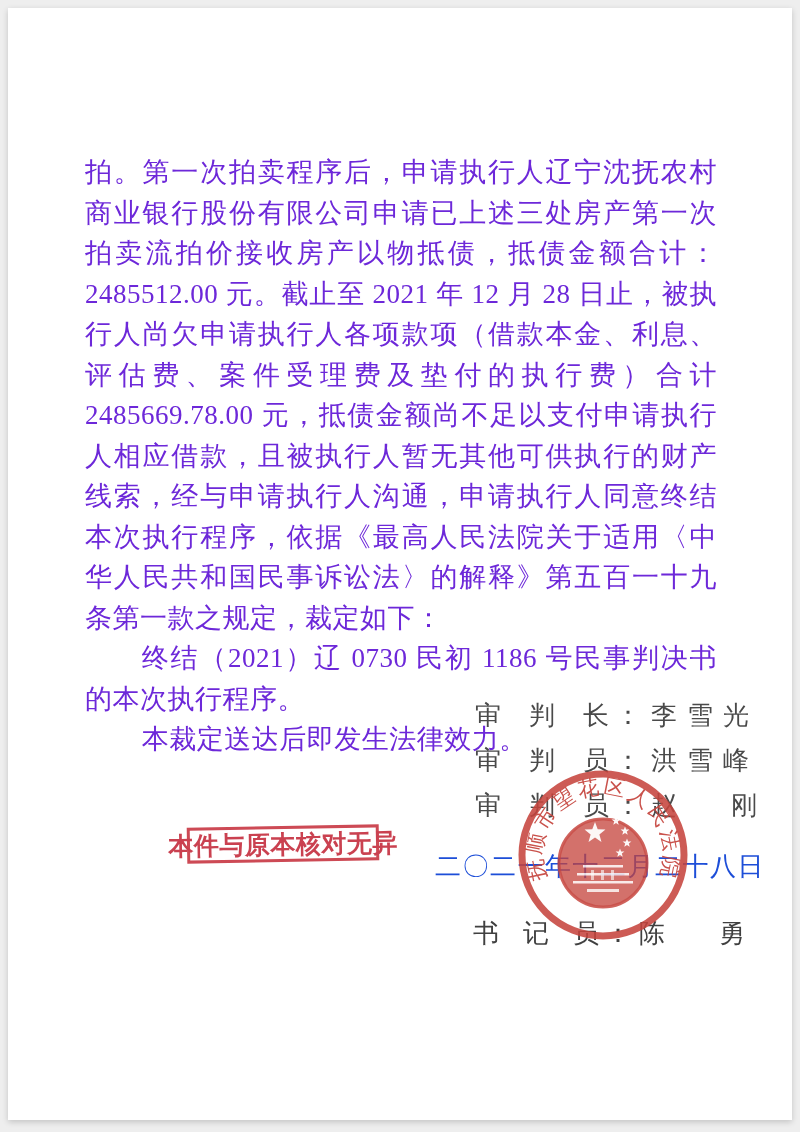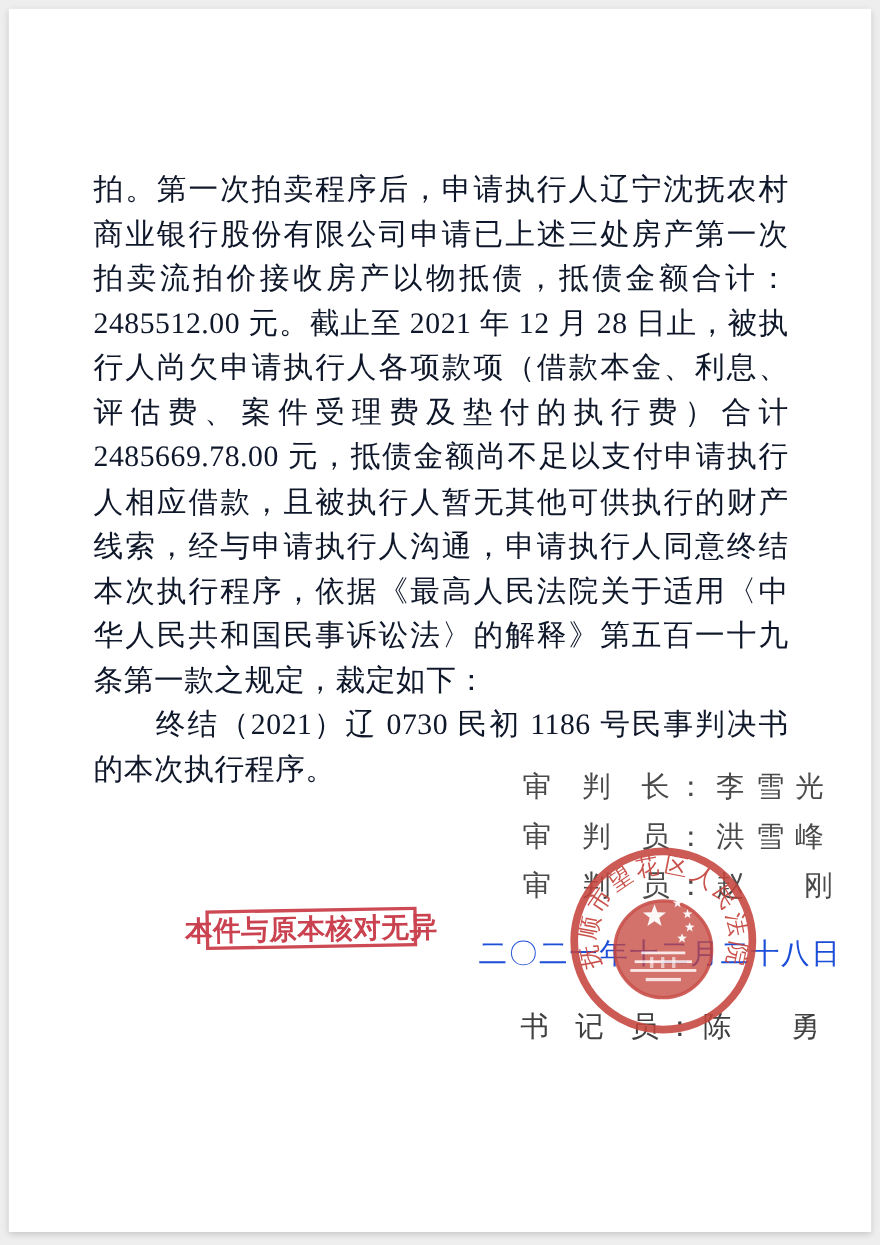--- a/index.html
+++ b/index.html
@@ -9,21 +9,21 @@
     font-family:"Liberation Serif","DejaVu Serif",serif;
     position:relative;overflow:hidden;
   }
   .paper{
     position:absolute;left:8px;top:8px;right:8px;bottom:12px;
     background:#ffffff;
     box-shadow:0 2px 6px rgba(0,0,0,0.18);
   }
   .content{
     position:absolute;left:77px;right:75px;top:144px;
-    color:#0f172a;
+    color:#6d28d9;
     font-size:27px;
     line-height:40.5px;
     letter-spacing:0.5px;
   }
   .para{
     margin:0;
     text-align:justify;
   }
   .para.indent{text-indent:2.1em;}
   .sig-line{
@@ -66,20 +66,21 @@
   }
 </style>
 </head>
 <body>
 
 <div class="paper">
 
   <div class="content">
     <p class="para">拍。第一次拍卖程序后，申请执行人辽宁沈抚农村商业银行股份有限公司申请已上述三处房产第一次拍卖流拍价接收房产以物抵债，抵债金额合计：2485512.00 元。截止至 2021 年 12 月 28 日止，被执行人尚欠申请执行人各项款项（借款本金、利息、评估费、案件受理费及垫付的执行费）合计 2485669.78.00 元，抵债金额尚不足以支付申请执行人相应借款，且被执行人暂无其他可供执行的财产线索，经与申请执行人沟通，申请执行人同意终结本次执行程序，依据《最高人民法院关于适用〈中华人民共和国民事诉讼法〉的解释》第五百一十九条第一款之规定，裁定如下：</p>
     <p class="para indent">终结（2021）辽 0730 民初 1186 号民事判决书的本次执行程序。</p>
+    <p class="para indent">本裁定送达后即发生法律效力。</p>
   </div>
 
   <div class="sig-line" style="top:690px;">
     <span class="role">审判长</span><span class="colon">：</span><span class="name">李雪光</span>
   </div>
 
   <div class="sig-line" style="top:735px;">
     <span class="role">审判员</span><span class="colon">：</span><span class="name">洪雪峰</span>
   </div>
 

